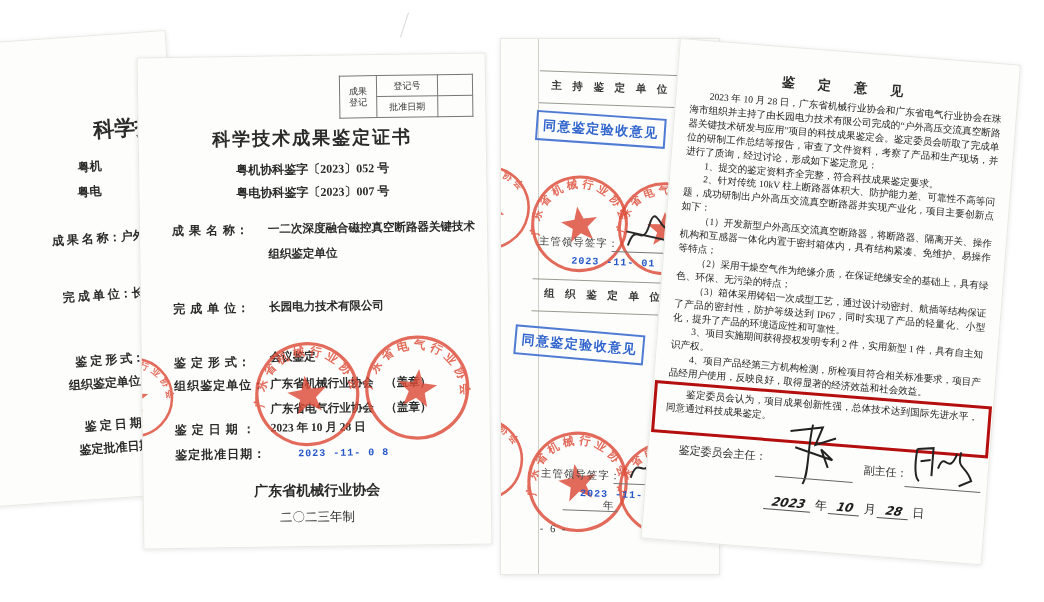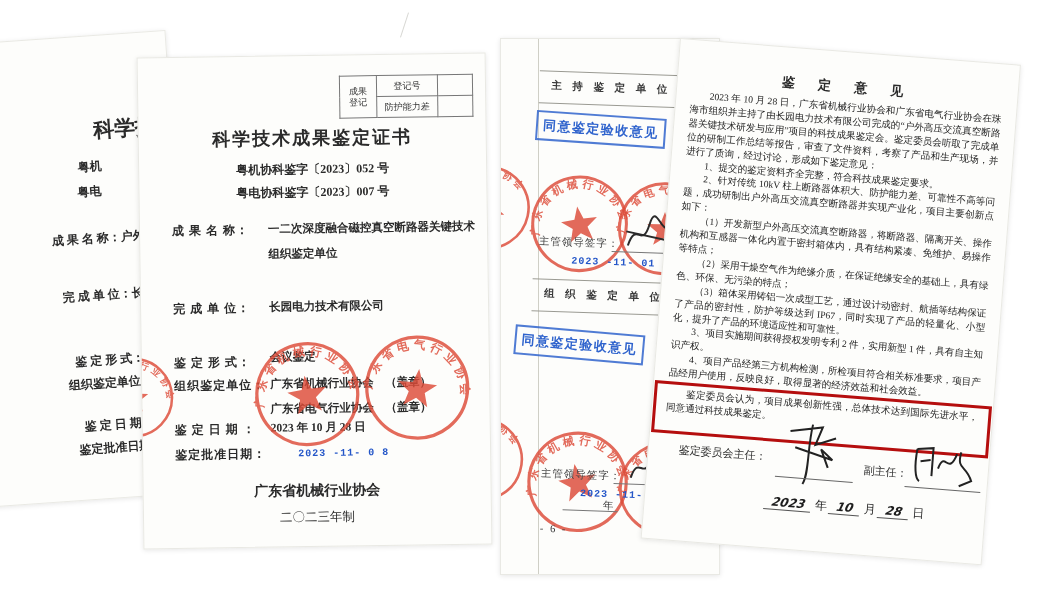--- a/index.html
+++ b/index.html
@@ -79,21 +79,21 @@
 
 <div class="page" id="centerPage">
   <table class="reg-table">
     <tbody>
         <tr>
       <td class="c0" rowspan="2">成果<br>登记</td>
       <td class="c1">登记号</td>
       <td class="c2"></td>
     </tr>
     <tr>
-      <td class="c1">防护能力差</td>
+      <td class="c1">批准日期</td>
       <td class="c2"></td>
     </tr>
   </tbody>
     </table>
 
   <div class="abs c-title">科学技术成果鉴定证书</div>
   <div class="abs c-sub" style="top:105px;">粤机协科鉴字〔2023〕052 号</div>
   <div class="abs c-sub" style="top:128px;">粤电协科鉴字〔2023〕007 号</div>
 
   <div class="abs f-label" style="top:165px;">成 果 名 称：</div>

